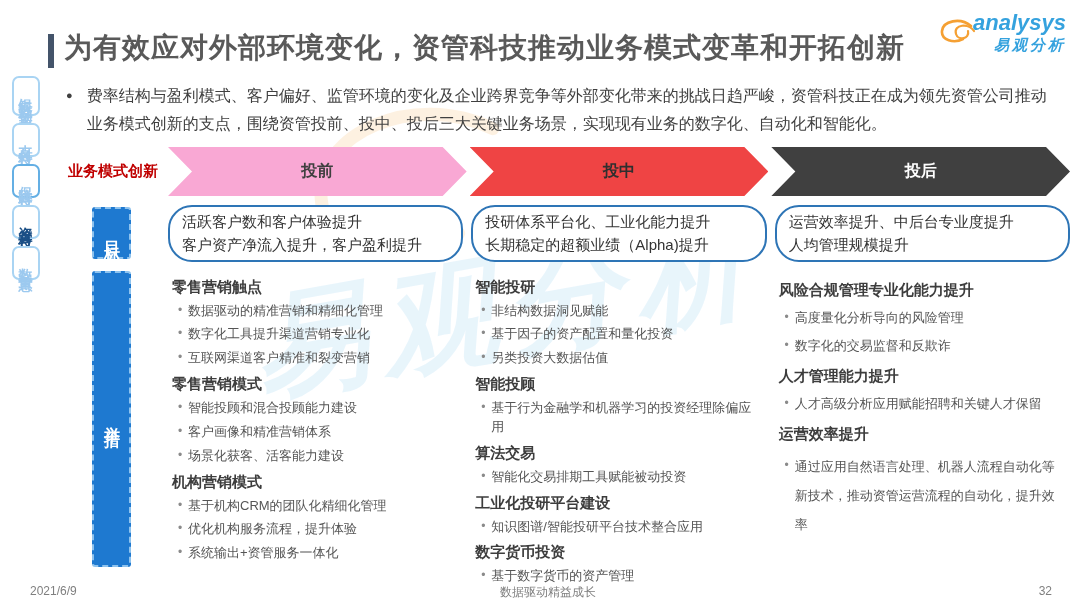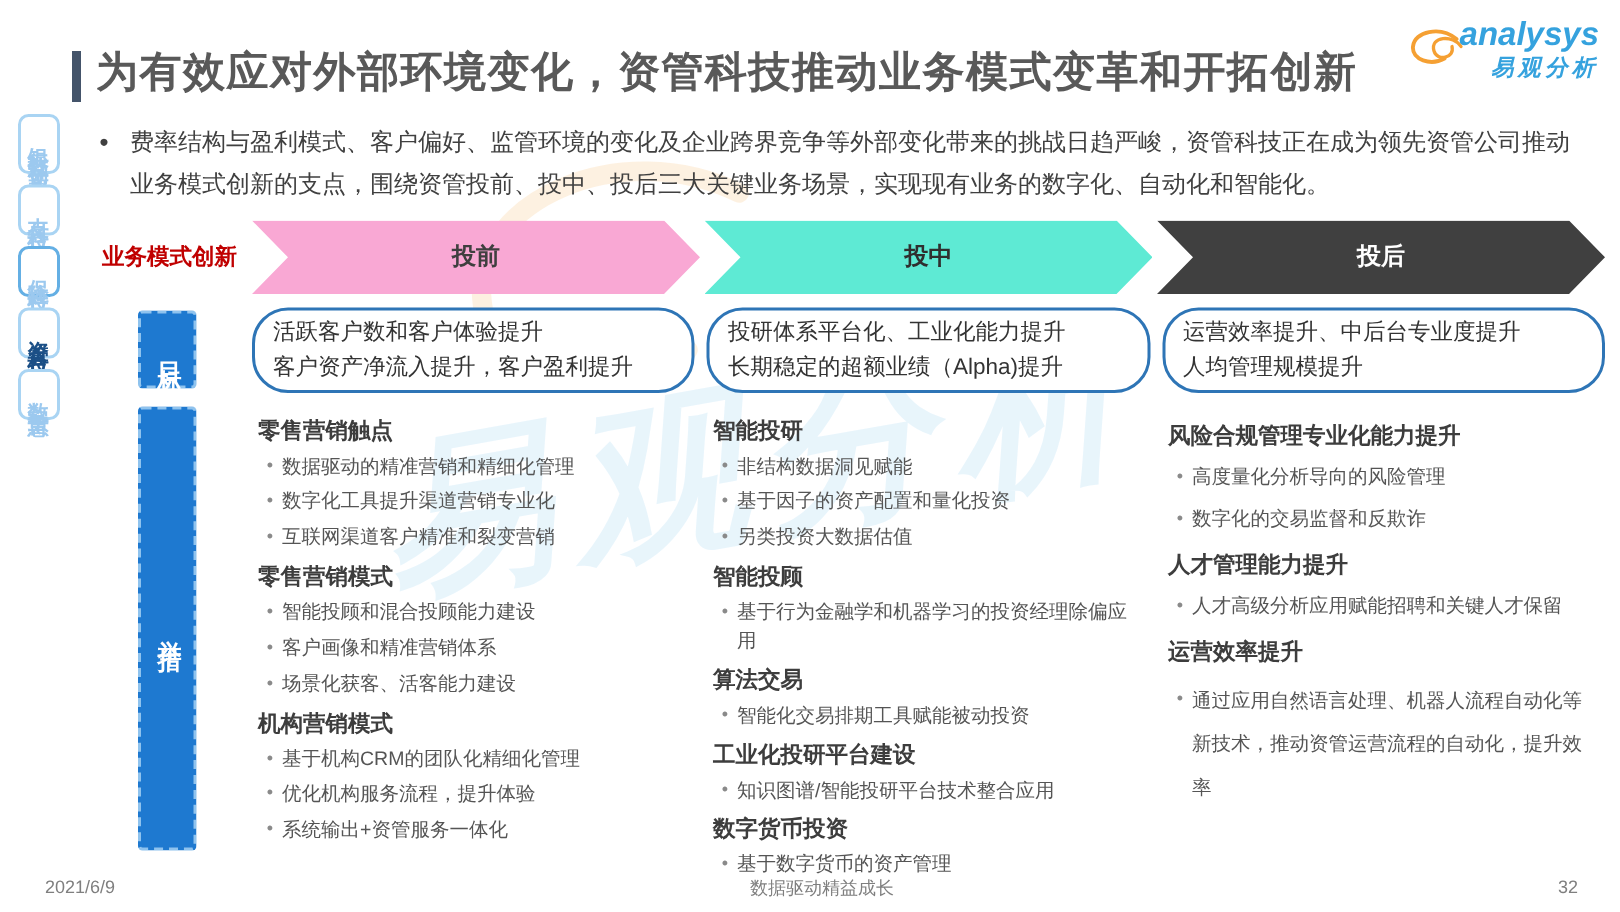--- a/index.html
+++ b/index.html
@@ -47,21 +47,21 @@
   .gutter { flex:0 0 112px; display:flex; align-items:center; }
 
   
   .process-row { margin-top:10px; height:49px; }
   .process-label { color:#c00000; font-weight:bold; font-size:15px; padding-left:12px; white-space:nowrap; }
   .stages { flex:1; display:flex; gap:3px; }
   .chevron { flex:1; display:flex; align-items:center; justify-content:center;
     font-size:16px; font-weight:bold;
     clip-path:polygon(0 0, calc(100% - 24px) 0, 100% 50%, calc(100% - 24px) 100%, 0 100%, 24px 50%); }
   .chevron.pre  { background:#f9a8d4; color:#3f3f3f; }
-  .chevron.mid  { background:#5eead4; color:#2f2f2f; }
+  .chevron.mid  { background:#ef4444; color:#2f2f2f; }
   .chevron.post { background:#404040; color:#ffffff; }
 
   
   .side-label { writing-mode:vertical-rl; text-orientation:upright;
     background:#1e79d0; color:#fff; font-size:16px; font-weight:bold;
     border:2px dashed #8fc3ee; border-radius:3px; letter-spacing:5px;
     padding:8px 7px; margin:0 22px 0 36px; display:flex; align-items:center; justify-content:center; }
   .goals-row .side-label { height:52px; }
   .measures-row .gutter { align-items:stretch; }
   .measures-row .side-label { height:auto; align-self:stretch; }

